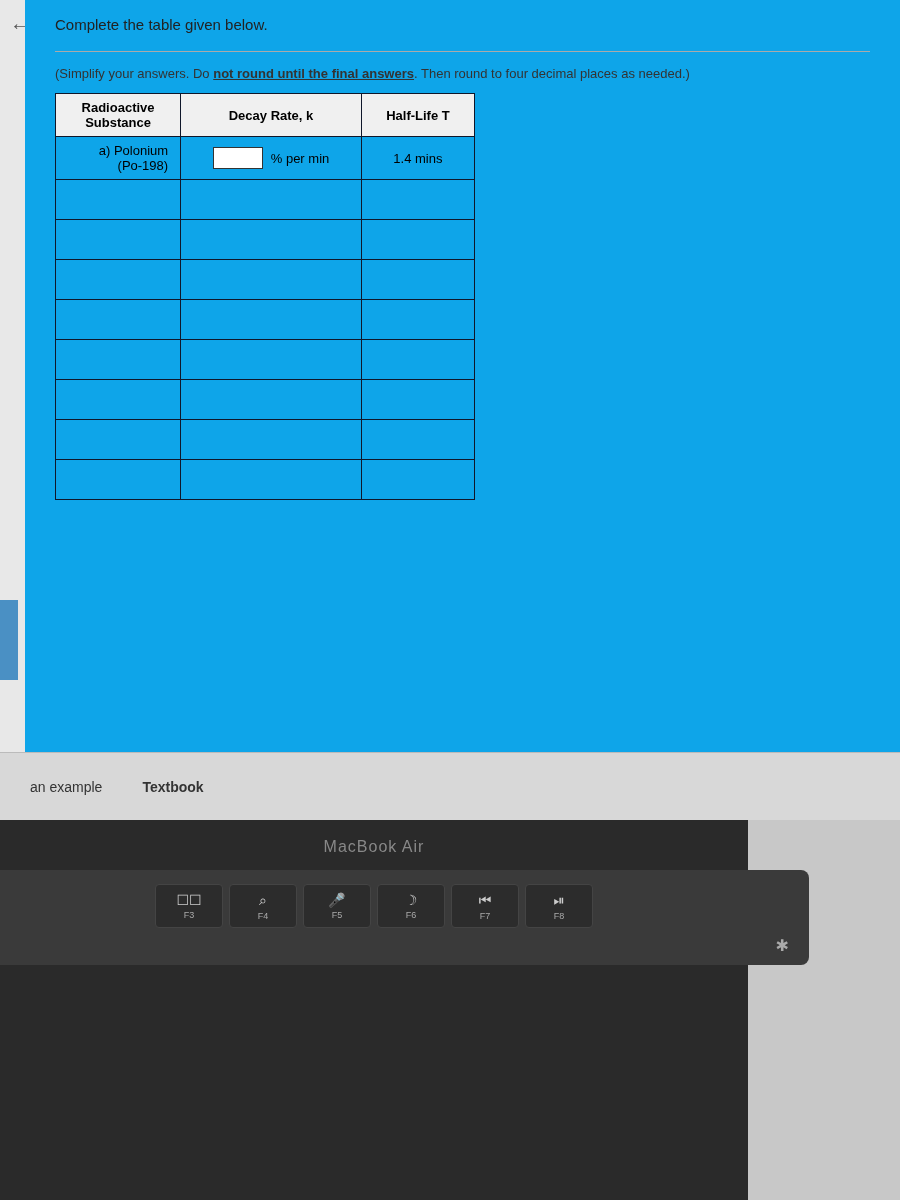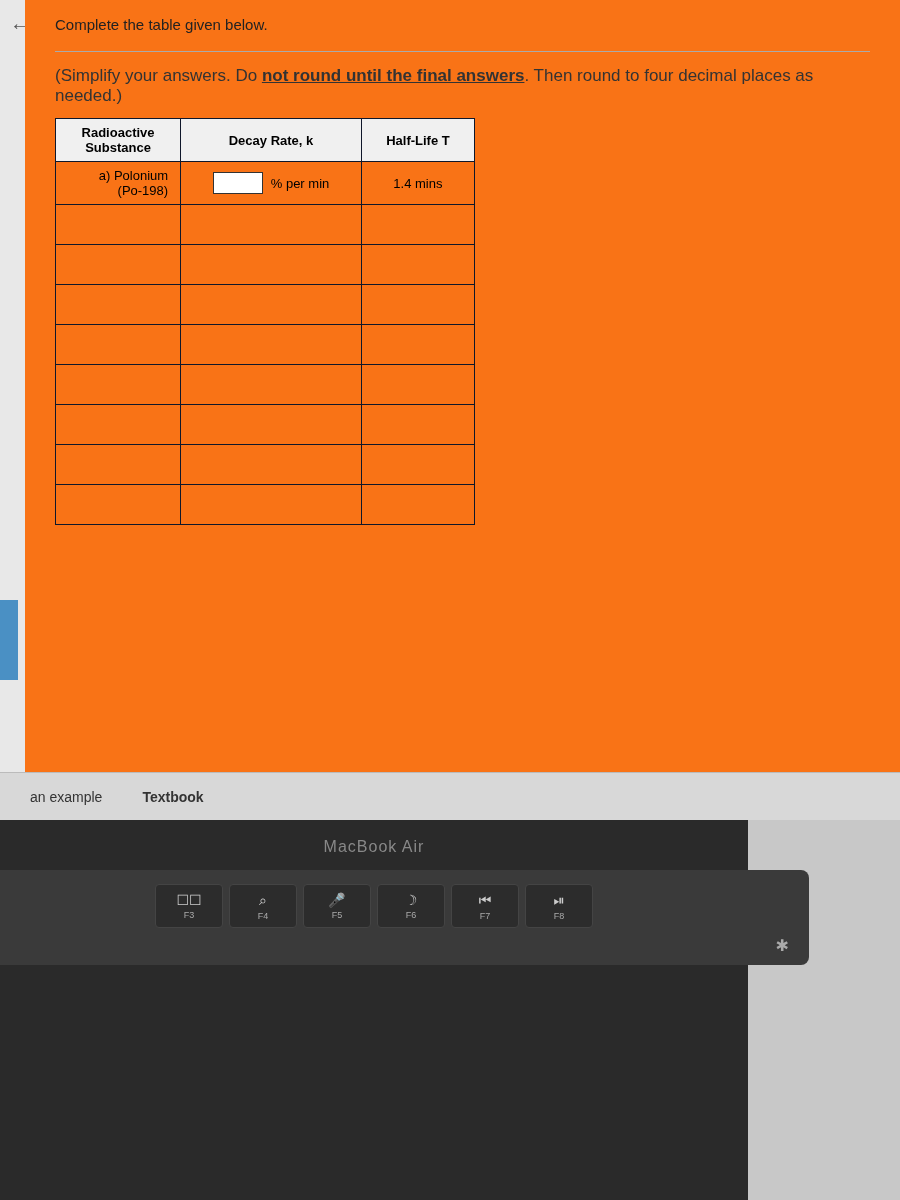--- a/index.html
+++ b/index.html
@@ -41,42 +41,42 @@
       top: 12px;
       font-size: 20px;
       color: #555;
       cursor: pointer;
     }
 
     
     .content-area {
       margin: 0 0 0 25px;
       padding: 12px 30px 12px 30px;
-      background: #f97316;
+      background: #0ea5e9;
       flex: 1;
       position: relative;
     }
 
     .instruction-title {
       font-size: 15px;
       color: #222;
       margin-bottom: 18px;
       margin-top: 4px;
       font-weight: 400;
     }
 
     
     .divider {
       border: none;
       border-top: 1px solid #aaa;
       margin-bottom: 14px;
     }
 
     .simplify-note {
-      font-size: 17px;
+      font-size: 13px;
       color: #333;
       margin-bottom: 12px;
     }
 
     .simplify-note em {
       font-style: normal;
       font-weight: 600;
       text-decoration: underline;
     }
 
@@ -130,21 +130,21 @@
       border: 1px solid #aaa;
       border-radius: 4px;
       padding: 2px 8px;
       font-size: 13px;
       cursor: pointer;
       letter-spacing: 2px;
     }
 
     
     .screen-bottom {
-      height: 48px;
+      height: 68px;
       background: #d8d8d8;
       display: flex;
       align-items: center;
       padding: 0 30px;
       gap: 40px;
       border-top: 1px solid #bbb;
     }
 
     .nav-link {
       font-size: 14px;

